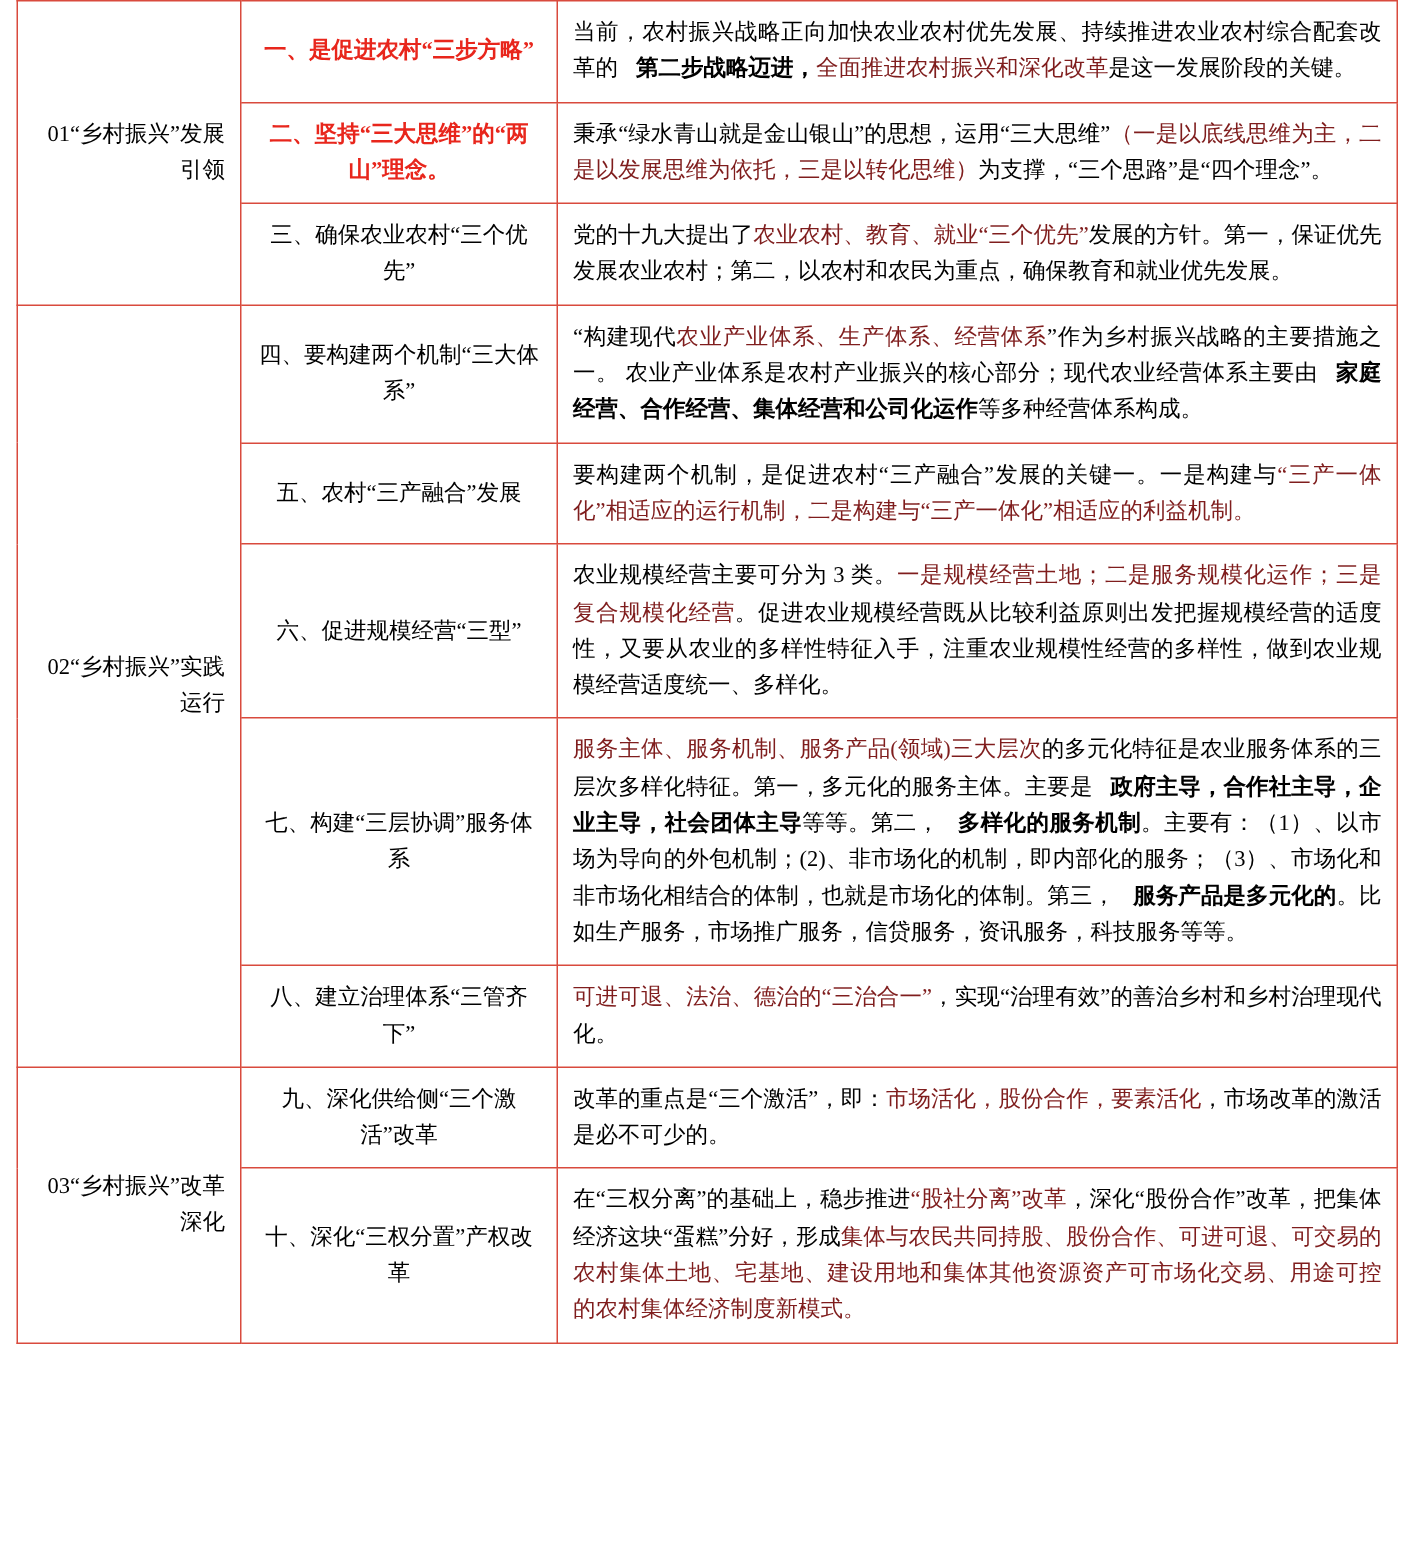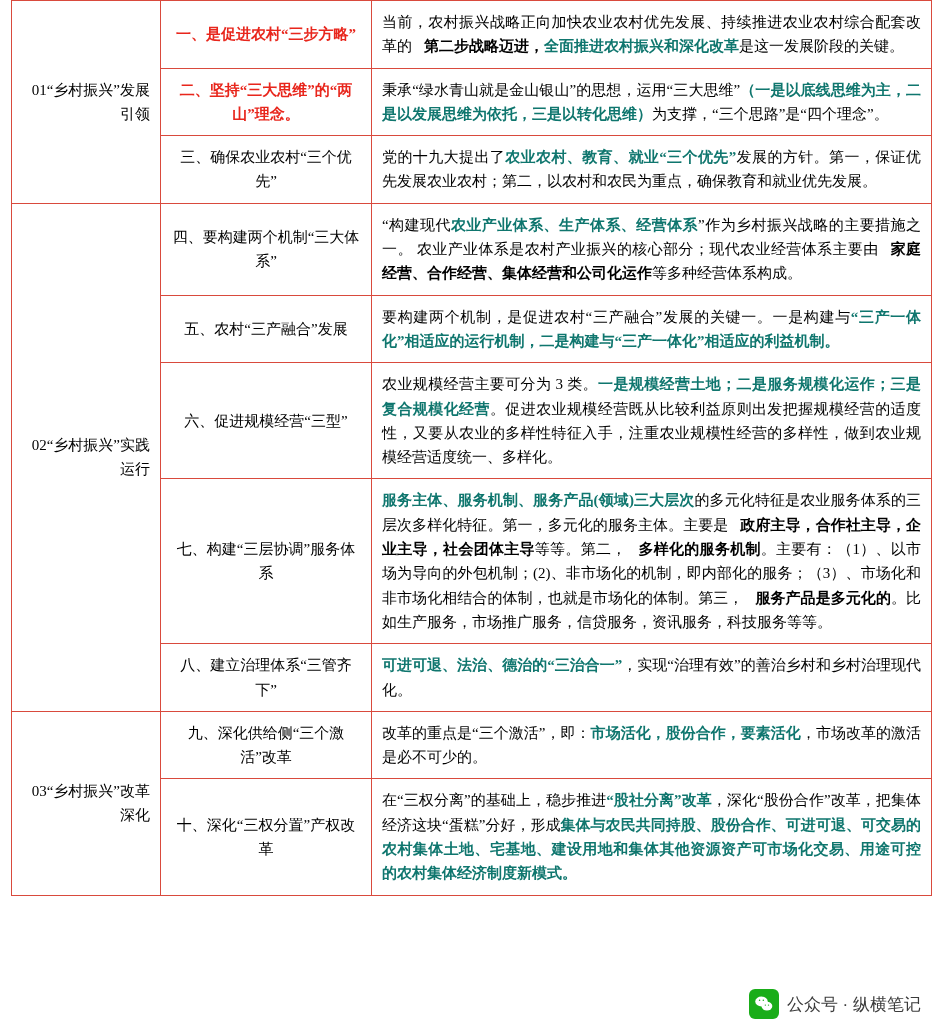--- a/index.html
+++ b/index.html
@@ -53,22 +53,22 @@
     text-align: center;
     font-size: 15.5px;
     vertical-align: middle;
   }
   td.content {
     text-align: justify;
     vertical-align: middle;
     font-size: 15px;
   }
   .red {
-    color: #0f766e;
-    font-weight: bold;
+    color: #7f1d1d;
+    font-weight: normal;
   }
   .bold {
     font-weight: bold;
     padding-left: 12px;
   }
   .topic-red {
     color: #e8261c;
     font-weight: bold;
   }
   .footer-badge {
@@ -147,27 +147,14 @@
         <td class="topic">九、深化供给侧“三个激活”改革</td>
         <td class="content">改革的重点是“三个激活”，即：<span class="red">市场活化，股份合作，要素活化</span>，市场改革的激活是必不可少的。</td>
       </tr>
       <tr>
         <td class="topic">十、深化“三权分置”产权改革</td>
         <td class="content">在“三权分离”的基础上，稳步推进<span class="red">“股社分离”改革</span>，深化“股份合作”改革，把集体经济这块“蛋糕”分好，形成<span class="red">集体与农民共同持股、股份合作、可进可退、可交易的农村集体土地、宅基地、建设用地和集体其他资源资产可市场化交易、用途可控的农村集体经济制度新模式。</span></td>
       </tr>
     </tbody>
   </table>
 
-  <div class="footer-badge">
-    <span class="badge-icon">
-      <svg width="20" height="20" viewBox="0 0 24 24" aria-hidden="true">
-        <ellipse cx="9" cy="9" rx="7.5" ry="6" fill="#ffffff"></ellipse>
-        <ellipse cx="15.5" cy="14.5" rx="6.5" ry="5.2" fill="#ffffff"></ellipse>
-        <circle cx="6.7" cy="7.6" r="0.9" fill="#1aad19"></circle>
-        <circle cx="11.2" cy="7.6" r="0.9" fill="#1aad19"></circle>
-        <circle cx="13.6" cy="13.3" r="0.8" fill="#1aad19"></circle>
-        <circle cx="17.4" cy="13.3" r="0.8" fill="#1aad19"></circle>
-      </svg>
-    </span>
-    <span class="badge-text">公众号 · 纵横笔记</span>
-  </div>
 
 </div>
 
 </body></html>

